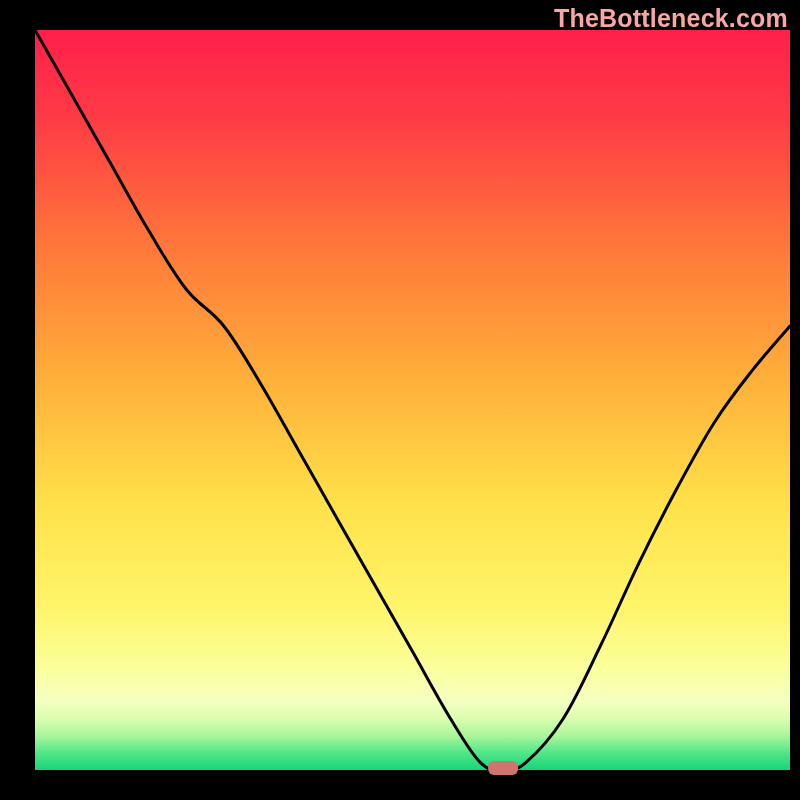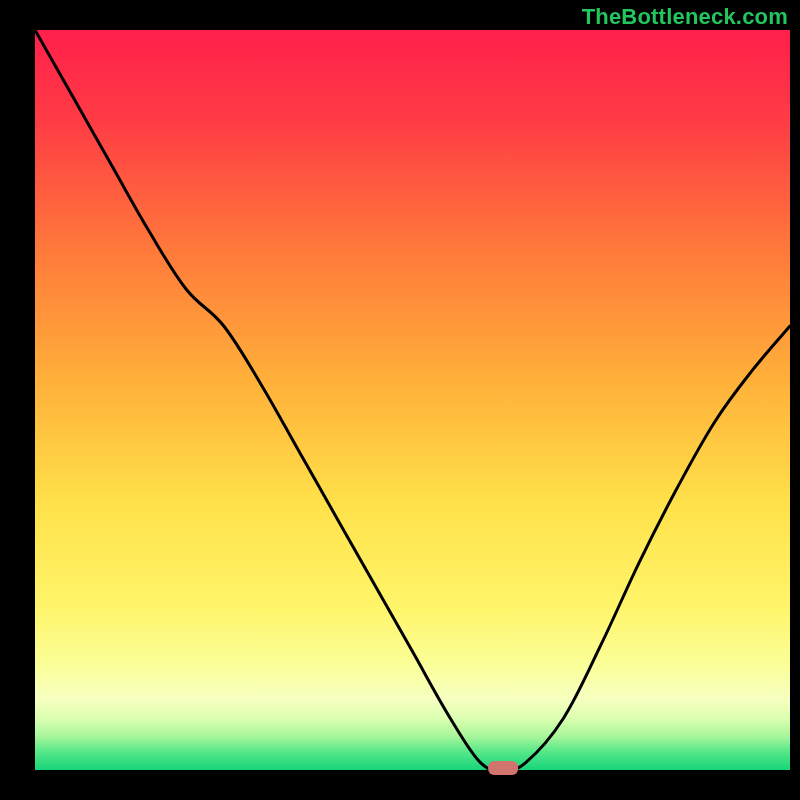--- a/index.html
+++ b/index.html
@@ -14,22 +14,22 @@
   .frame {
     position: relative;
     width: 800px;
     height: 800px;
     background: #000;
   }
   .watermark {
     position: absolute;
     top: 4px;
     right: 12px;
-    color: #22c55e;
-    font-size: 22px;
+    color: #fca5a5;
+    font-size: 25px;
     font-weight: 600;
     letter-spacing: 0.2px;
     z-index: 5;
   }
   svg.chart {
     position: absolute;
     top: 0;
     left: 0;
   }
 </style>

